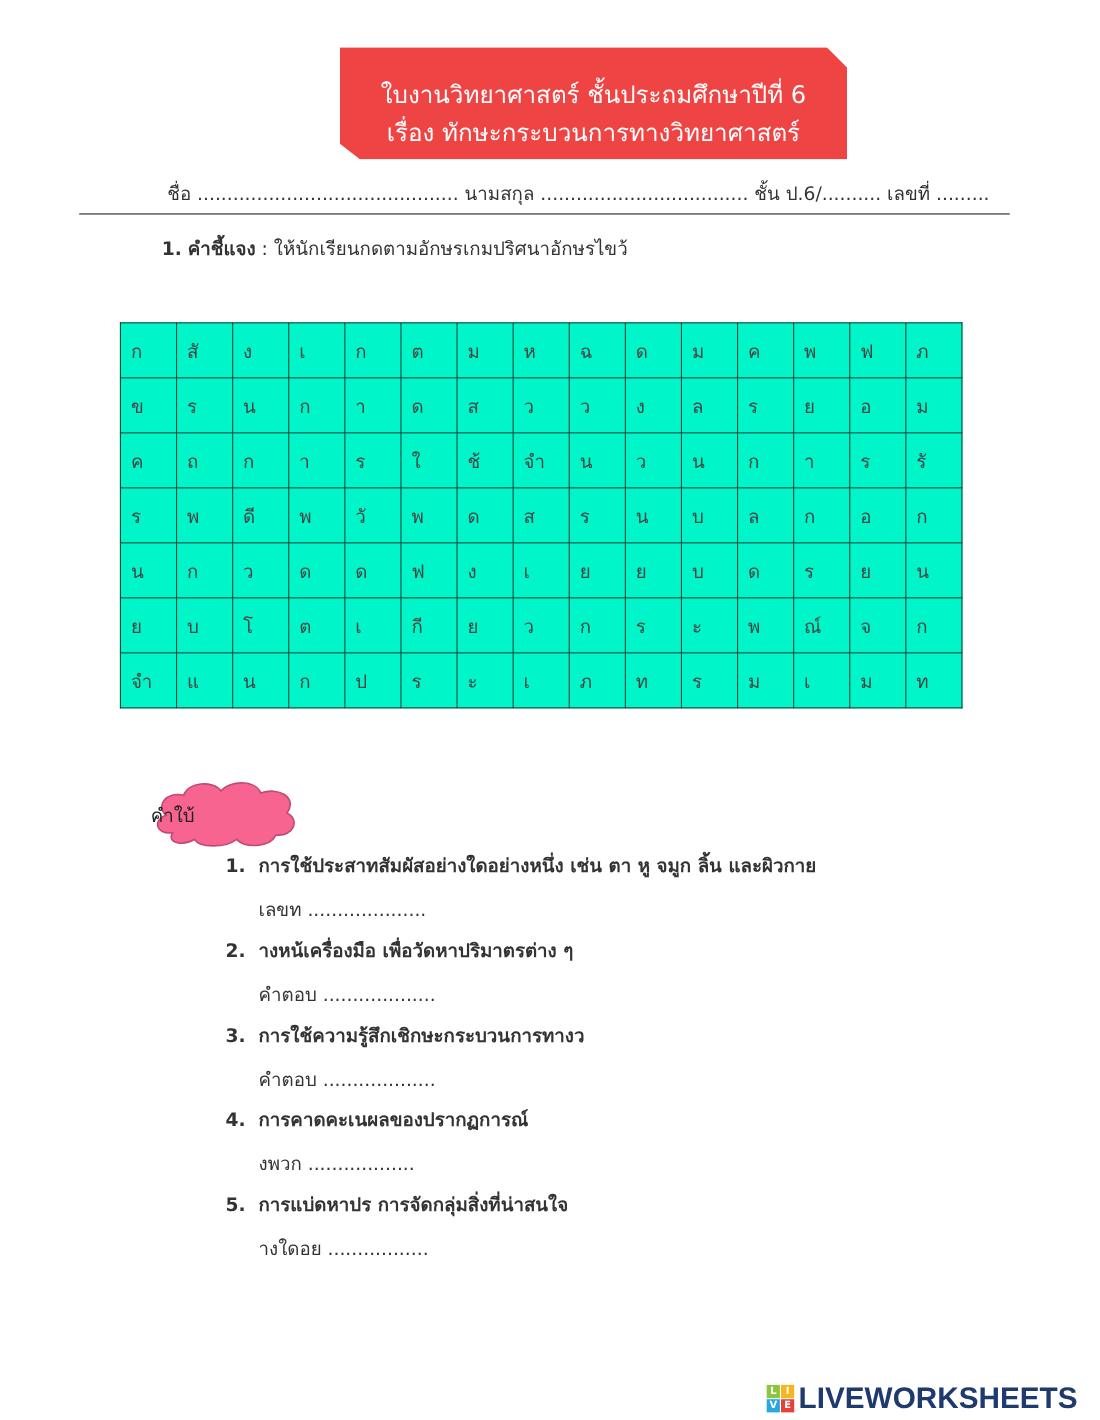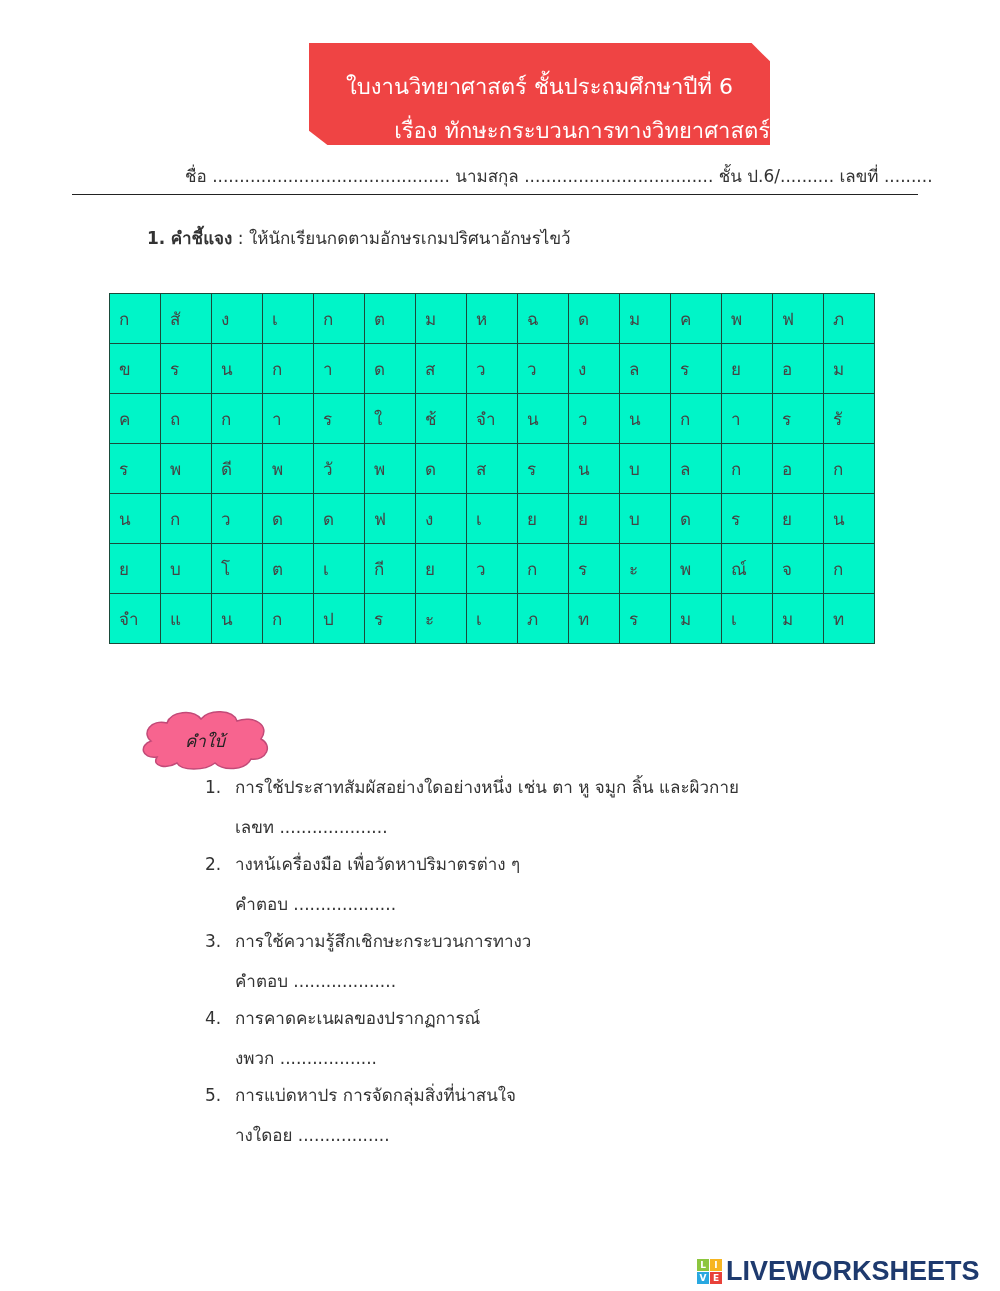--- a/index.html
+++ b/index.html
@@ -3,34 +3,34 @@
 <meta charset="utf-8">
 <style>
   html, body { margin:0; padding:0; }
   body { width:1000px; height:1291px; background:#ffffff; position:relative; overflow:hidden;
          font-family:"DejaVu Sans", "Liberation Sans", sans-serif; color:#222; }
   .header-box { position:absolute; left:309px; top:8px; width:461px; height:102px;
     background:#ef4444;
     clip-path: polygon(0 0, 96% 0, 100% 18%, 100% 100%, 4% 100%, 0 86%); margin-top: 35px; }
   .header-line { position:absolute; left:0; width:100%; text-align:center; color:#fff;
     font-size:22px; font-weight:normal; }
-  .hl1 { top:26px; } .hl2 { top:70px;text-align:right; }
-  .student-line { position:absolute; left:152px; top:162px; font-size:17px; color:#333; white-space:nowrap;margin-left:33px; }
+  .hl1 { top:26px; } .hl2 { top:60px; }
+  .student-line { position:absolute; left:152px; top:162px; font-size:17px; color:#333; white-space:nowrap; }
   .rule { position:absolute; left:72px; top:194px; width:846px; height:1px; background:#222; }
-  .instruction { position:absolute; left:147px; top:224px; font-size:17px; color:#333; white-space:nowrap; }
+  .instruction { position:absolute; left:147px; top:212px; font-size:17px; color:#333; white-space:nowrap; }
   .instruction b { font-weight:bold; }
   .grid { position:absolute; left:109px; top:293px; border-collapse:collapse; background:#00F5C8; }
   .grid td { width:51px; height:50px; border:1px solid #1a4a3a; font-size:17px; color:#444;
     vertical-align:middle; padding:0 0 0 9px; box-sizing:border-box; }
   .cloud { position:absolute; left:137px; top:707px; width:136px; height:64px; }
   .cloud svg { position:absolute; left:0; top:0; }
-  .cloud-label { position:absolute; left:0; top:20px; width:136px; text-align:center; font-size:17px; color:#222;font-style:italic; }
+  .cloud-label { position:absolute; left:0; top:20px; width:136px; text-align:left; font-size:17px; color:#222; }
   .clues { position:absolute; left:205px; top:773px; font-size:17px; color:#333; }
   .clue { height:77px; position:relative; }
-  .clue-q { position:absolute; left:0; top:0; white-space:nowrap; }
+  .clue-q { position:absolute; left:0; top:0; white-space:nowrap;font-weight:bold; }
   .clue-num { display:inline-block; width:30px; }
   .clue-a { position:absolute; left:30px; top:40px; white-space:nowrap; }
   .logo { position:absolute; left:697px; top:1257px; height:28px; display:flex; align-items:center; }
   .logo-blocks { display:grid; grid-template-columns:12px 12px; grid-template-rows:12px 12px; gap:1px; margin-right:4px; }
   .logo-blocks span { font-size:9px; font-weight:bold; color:#fff; text-align:center; line-height:12px; }
   .logo-text { font-family:Liberation Sans, sans-serif; font-weight:bold; font-size:27px; color:#1e3a6e; letter-spacing:0px; }
 </style>
 </head>
 <body>
 

